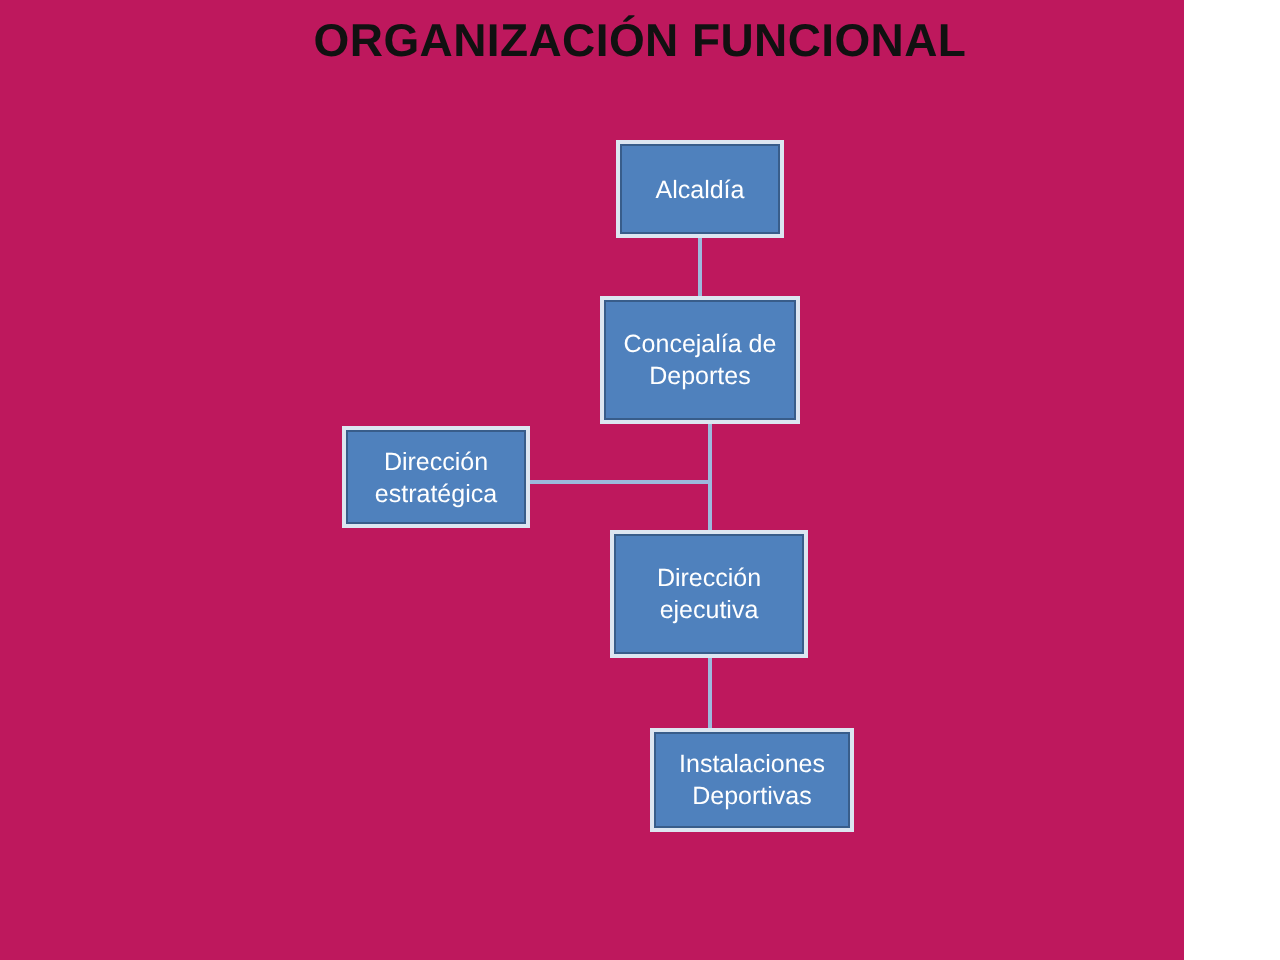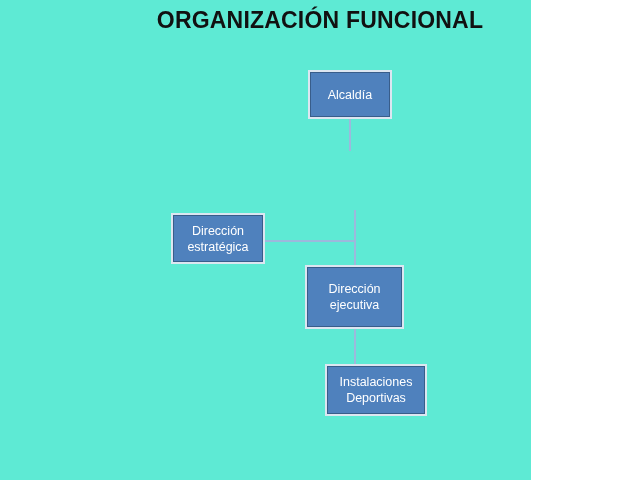--- a/index.html
+++ b/index.html
@@ -8,23 +8,23 @@
   }
   body {
     width: 640px;
     height: 480px;
     background: #ffffff;
     font-family: "Liberation Sans", sans-serif;
     overflow: hidden;
   }
   #slide {
     position: relative;
-    width: 531px;
+    width: 592px;
     height: 480px;
-    background: #5eead4;
+    background: #be185d;
   }
   #slide-title {
     position: absolute;
     left: 0;
     top: 6px;
     width: 640px;
     text-align: center;
     font-size: 23px;
     font-weight: bold;
     color: #111111;
@@ -76,20 +76,24 @@
   <div class="connector vertical" style="left:354px; top:210px; height:58px;"></div>
 
   <div class="connector horizontal" style="left:263px; top:240px; width:93px;"></div>
 
   <div class="connector vertical" style="left:354px; top:327px; height:39px;"></div>
 
   <div class="node" style="left:310px; top:72px; width:80px; height:45px;">
     <span class="node-label">Alcaldía</span>
   </div>
 
+  <div class="node" style="left:302px; top:150px; width:96px; height:60px;">
+    <span class="node-label">Concejalía de
+Deportes</span>
+  </div>
 
   <div class="node" style="left:173px; top:215px; width:90px; height:47px;">
     <span class="node-label">Dirección
 estratégica</span>
   </div>
 
   <div class="node" style="left:307px; top:267px; width:95px; height:60px;">
     <span class="node-label">Dirección
 ejecutiva</span>
   </div>

